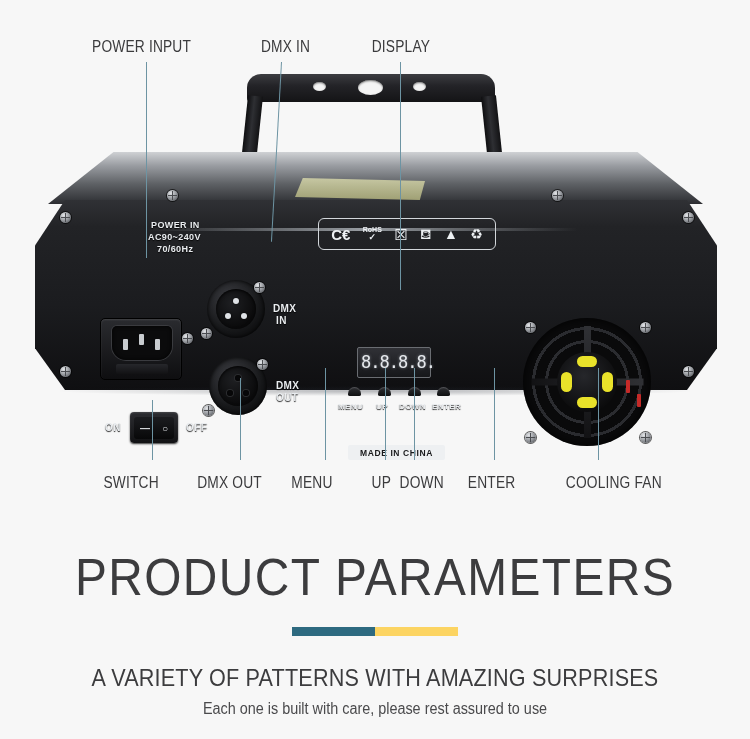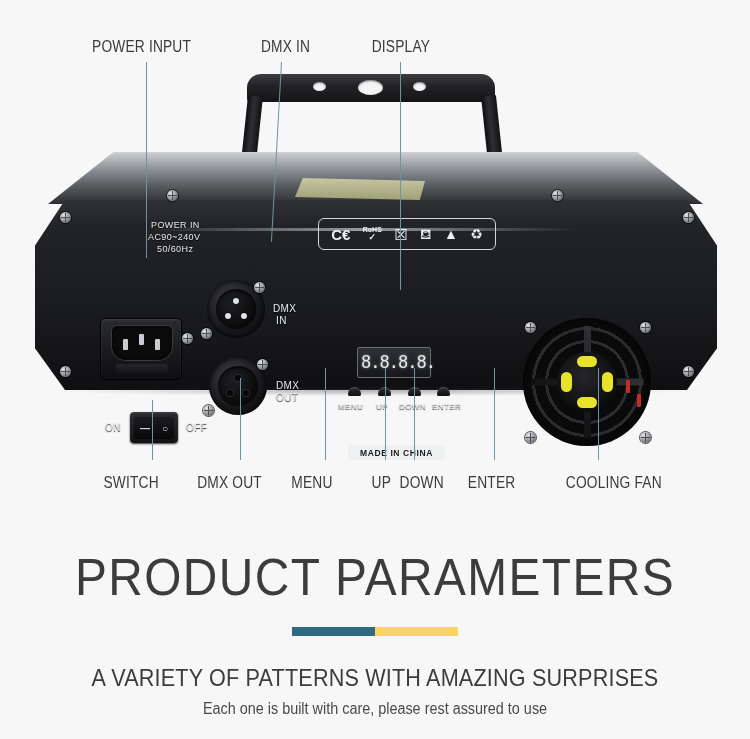--- a/index.html
+++ b/index.html
@@ -118,21 +118,21 @@
     left: 60px; top: 326px;
     width: 630px; height: 10px;
     background: radial-gradient(ellipse at center, rgba(40,45,55,.32), rgba(40,45,55,0) 72%);
   }
 
   
   .dev-text {
     position: absolute;
     color: #e9ecef;
     font-family: "Liberation Sans", sans-serif;
-    font-weight: normal;
+    font-weight: bold;
     letter-spacing: .4px;
     white-space: nowrap;
     text-shadow: 0 1px 1px rgba(0,0,0,.85);
   }
 
   
   .iec {
     position: absolute;
     left: 100px; top: 258px;
     width: 82px; height: 62px;
@@ -393,21 +393,21 @@
 
     <div class="screw" style="left:60px;top:152px;"></div>
     <div class="screw" style="left:60px;top:306px;"></div>
     <div class="screw" style="left:683px;top:152px;"></div>
     <div class="screw" style="left:683px;top:306px;"></div>
     <div class="screw" style="left:167px;top:130px;"></div>
     <div class="screw" style="left:552px;top:130px;"></div>
 
     <div class="dev-text" style="left:151px;top:160px;font-size:9px;">POWER IN</div>
     <div class="dev-text" style="left:148px;top:172px;font-size:9px;">AC90~240V</div>
-    <div class="dev-text" style="left:157px;top:184px;font-size:9px;">50/60Hz</div>
+    <div class="dev-text" style="left:157px;top:184px;font-size:9px;">70/60Hz</div>
 
     <div class="iec">
       <div class="iec-mouth">
         <div class="iec-pin" style="left:11px;top:13px;"></div>
         <div class="iec-pin" style="left:27px;top:8px;"></div>
         <div class="iec-pin" style="left:43px;top:13px;"></div>
       </div>
       <div class="iec-tab"></div>
     </div>
     <div class="screw" style="left:182px;top:273px;"></div>

